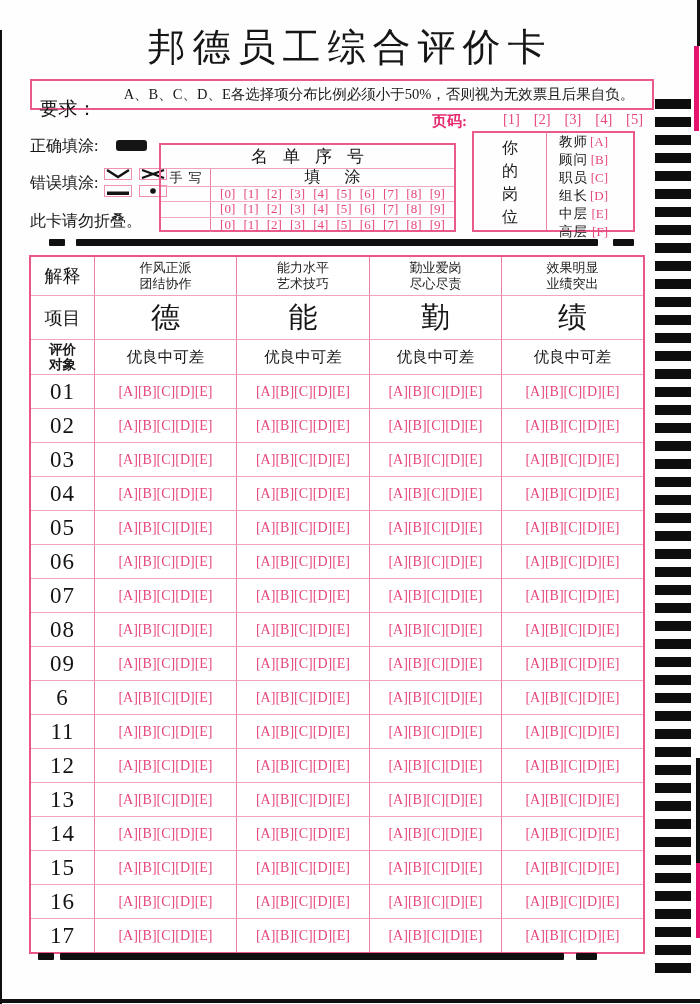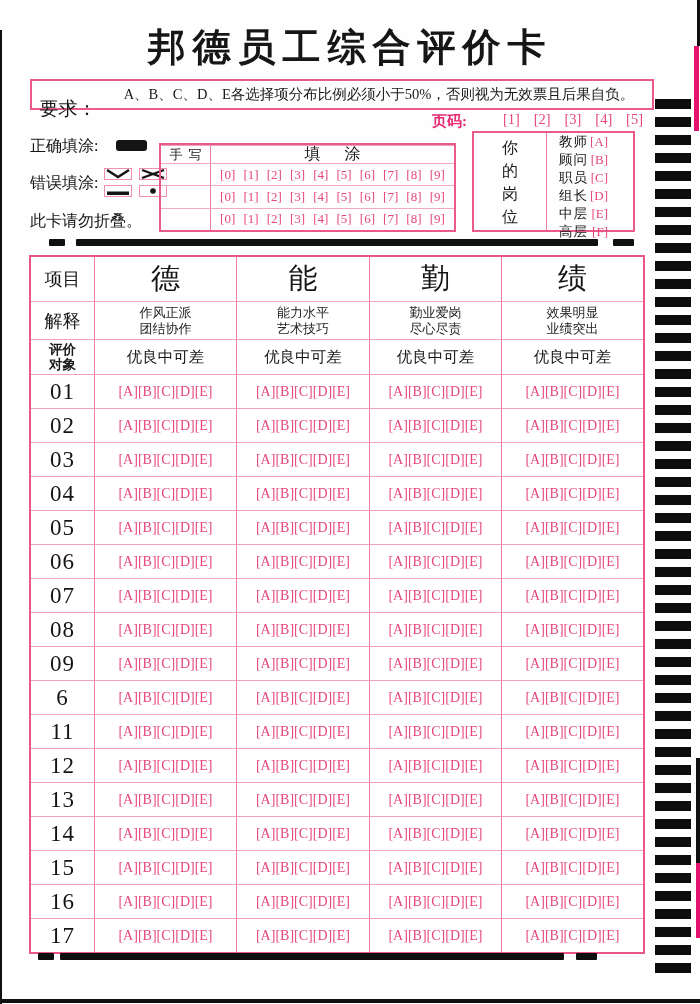--- a/index.html
+++ b/index.html
@@ -5,21 +5,21 @@
   html,body{margin:0;padding:0;background:#888;}
   .card{position:relative;width:700px;height:1004px;background:#fefefe;overflow:hidden;
         font-family:"Liberation Serif",serif;color:#1b1b1b;}
 
   
   .edge{position:absolute;background:#101010;}
   .edge.magenta{background:#e4146e;}
 
   
   .title{position:absolute;top:22px;left:0;width:100%;text-align:center;
-         font-size:38px;font-weight:bold;letter-spacing:7px;color:#161616;}
+         font-size:38px;font-weight:normal;letter-spacing:7px;color:#161616;}
 
   
   .req-box{position:absolute;left:30px;top:79px;width:624px;height:31px;
            border:2px solid #ea5a8d;display:flex;align-items:stretch;box-sizing:border-box;}
   .req-label{width:72px;border-right:2px solid #ea5a8d;display:flex;align-items:center;
              justify-content:center;font-size:19px;color:#161616;margin-top:28px;}
   .req-text{flex:1;display:flex;align-items:center;justify-content:center;
             font-size:14.5px;color:#191919;white-space:nowrap;border-radius:10px;}
 
   
@@ -146,20 +146,21 @@
       </svg>
   </div>
   <div class="mark" style="left:139px;top:185px;">
     <svg width="24" height="10" viewBox="0 0 24 10">
         <circle cx="12" cy="5" r="2.8" fill="#141414"></circle>
       </svg>
   </div>
   <div class="g-label" style="left:30px;top:211px;">此卡请勿折叠。</div>
 
   <div class="serial">
+    <div class="serial-title">名单序号</div>
     <div class="serial-sub">
       <div class="serial-hw">手写</div>
       <div class="serial-fill">填涂</div>
     </div>
 
   <div class="serial-row">
         <div class="hw-cell"></div>
         <div class="digits">
           <span class="bubble">[0]</span>
           <span class="bubble">[1]</span>
@@ -238,45 +239,45 @@
           <span class="bubble">[F]</span>
         </div>
       </div>
   </div>
 
   <div class="bar" style="left:49px;top:239px;width:16px;"></div>
   <div class="bar" style="left:76px;top:239px;width:522px;"></div>
   <div class="bar" style="left:613px;top:239px;width:21px;"></div>
 
   <div class="etable">
+      <div class="erow r-exp">
+        <div class="c-exp">解释</div>
+        <div class="c-desc">
+          <div class="desc-line">作风正派</div>
+          <div class="desc-line">团结协作</div>
+        </div>
+        <div class="c-desc">
+          <div class="desc-line">能力水平</div>
+          <div class="desc-line">艺术技巧</div>
+        </div>
+        <div class="c-desc">
+          <div class="desc-line">勤业爱岗</div>
+          <div class="desc-line">尽心尽责</div>
+        </div>
+        <div class="c-desc">
+          <div class="desc-line">效果明显</div>
+          <div class="desc-line">业绩突出</div>
+        </div>
+      </div>
       <div class="erow r-head">
         <div class="c-item">项目</div>
         <div class="c-cat">德</div>
         <div class="c-cat">能</div>
         <div class="c-cat">勤</div>
         <div class="c-cat">绩</div>
-      </div>
-      <div class="erow r-exp">
-        <div class="c-exp">解释</div>
-        <div class="c-desc">
-          <div class="desc-line">作风正派</div>
-          <div class="desc-line">团结协作</div>
-        </div>
-        <div class="c-desc">
-          <div class="desc-line">能力水平</div>
-          <div class="desc-line">艺术技巧</div>
-        </div>
-        <div class="c-desc">
-          <div class="desc-line">勤业爱岗</div>
-          <div class="desc-line">尽心尽责</div>
-        </div>
-        <div class="c-desc">
-          <div class="desc-line">效果明显</div>
-          <div class="desc-line">业绩突出</div>
-        </div>
       </div>
       <div class="erow r-scale">
         <div class="c-target">
           <div class="target-line">评价</div>
           <div class="target-line">对象</div>
         </div>
         <div class="c-scale">
           <span class="scale-ch">优</span>
           <span class="scale-ch">良</span>
           <span class="scale-ch">中</span>

